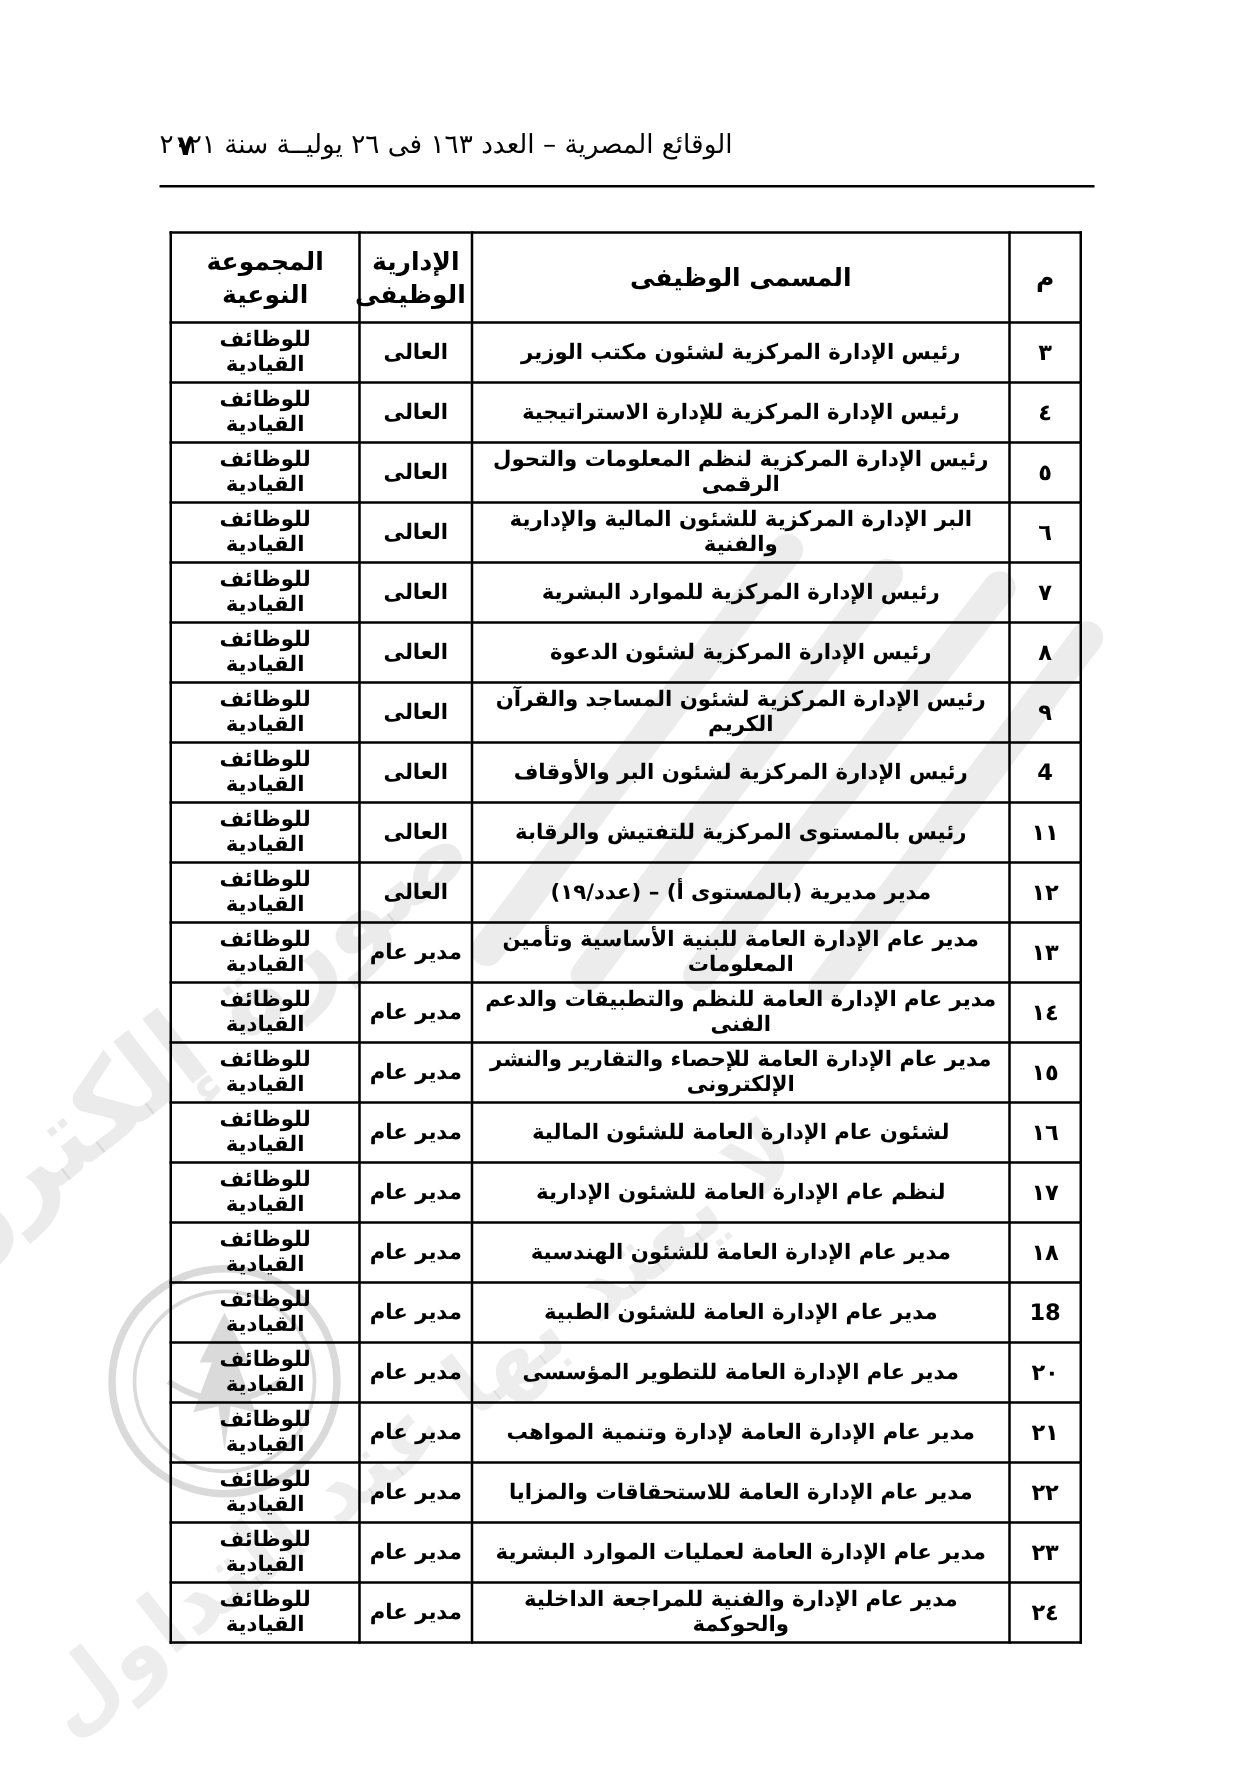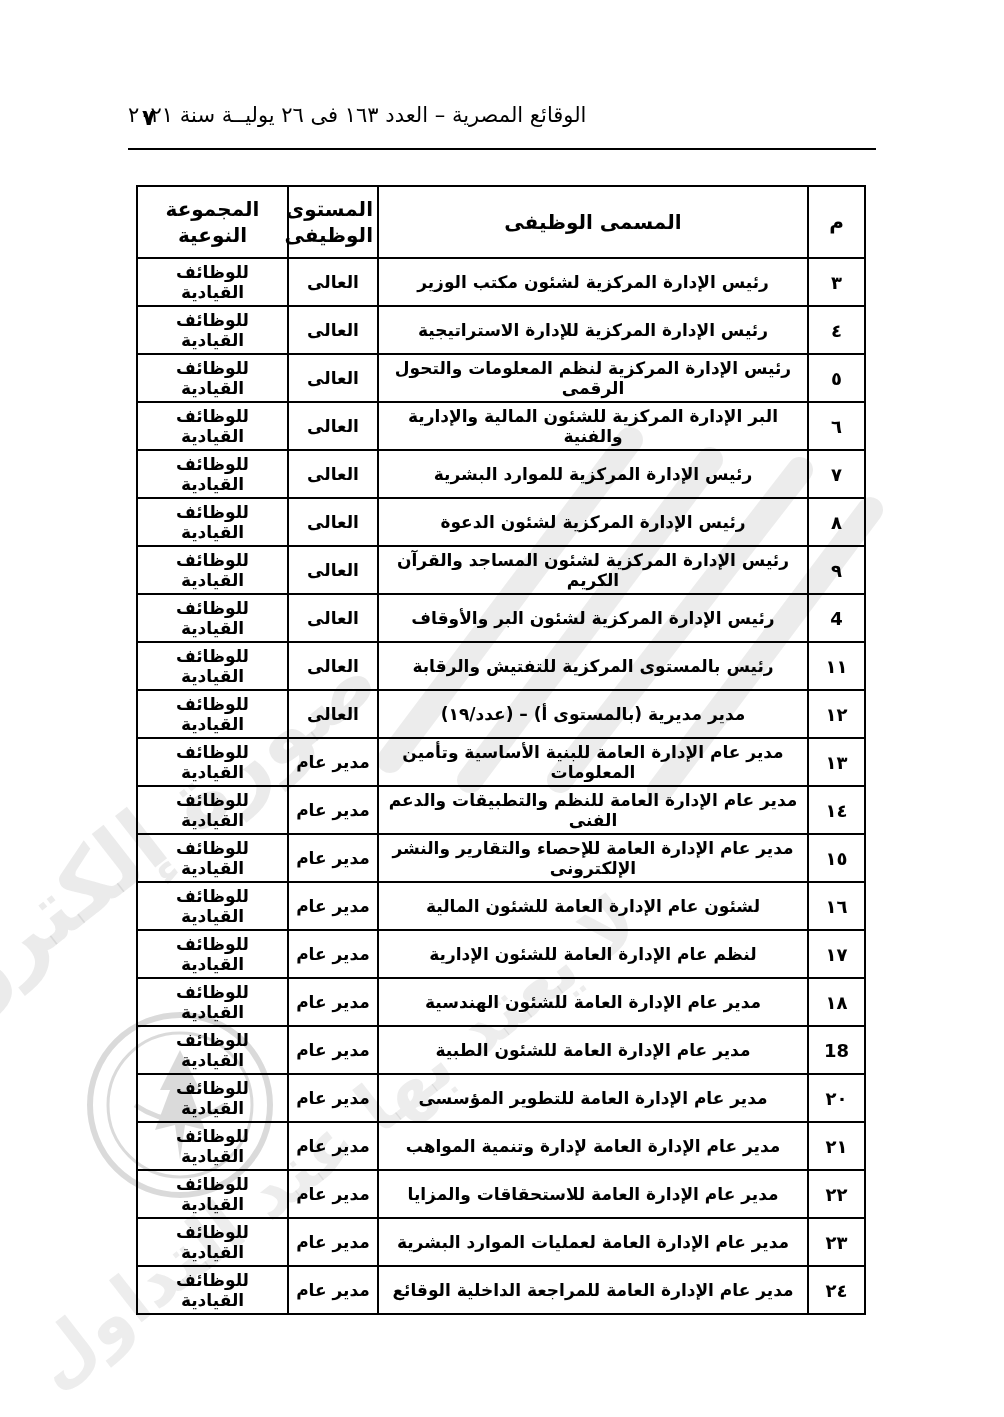--- a/index.html
+++ b/index.html
@@ -163,21 +163,21 @@
     <colgroup>
       <col class="col-num">
       <col class="col-title">
       <col class="col-level">
       <col class="col-group">
     </colgroup>
     <thead>
       <tr>
         <th>م</th>
         <th>المسمى الوظيفى</th>
-        <th class="two-line">المستوى
+        <th class="two-line">الإدارية
 الوظيفى</th>
         <th class="two-line">المجموعة
 النوعية</th>
       </tr>
     </thead>
     <tbody>
     <tr>
       <td class="cell-num">٣</td>
       <td>رئيس الإدارة المركزية لشئون مكتب الوزير</td>
       <td>العالى</td>
@@ -319,20 +319,20 @@
 
     <tr>
       <td class="cell-num">٢٣</td>
       <td>مدير عام الإدارة العامة لعمليات الموارد البشرية</td>
       <td>مدير عام</td>
       <td>للوظائف القيادية</td>
     </tr>
 
     <tr>
       <td class="cell-num">٢٤</td>
-      <td>مدير عام الإدارة العامة للمراجعة الداخلية الوقائع</td>
+      <td>مدير عام الإدارة والفنية للمراجعة الداخلية والحوكمة</td>
       <td>مدير عام</td>
       <td>للوظائف القيادية</td>
     </tr>
   </tbody>
   </table>
 
 </div>
 
 </body></html>

